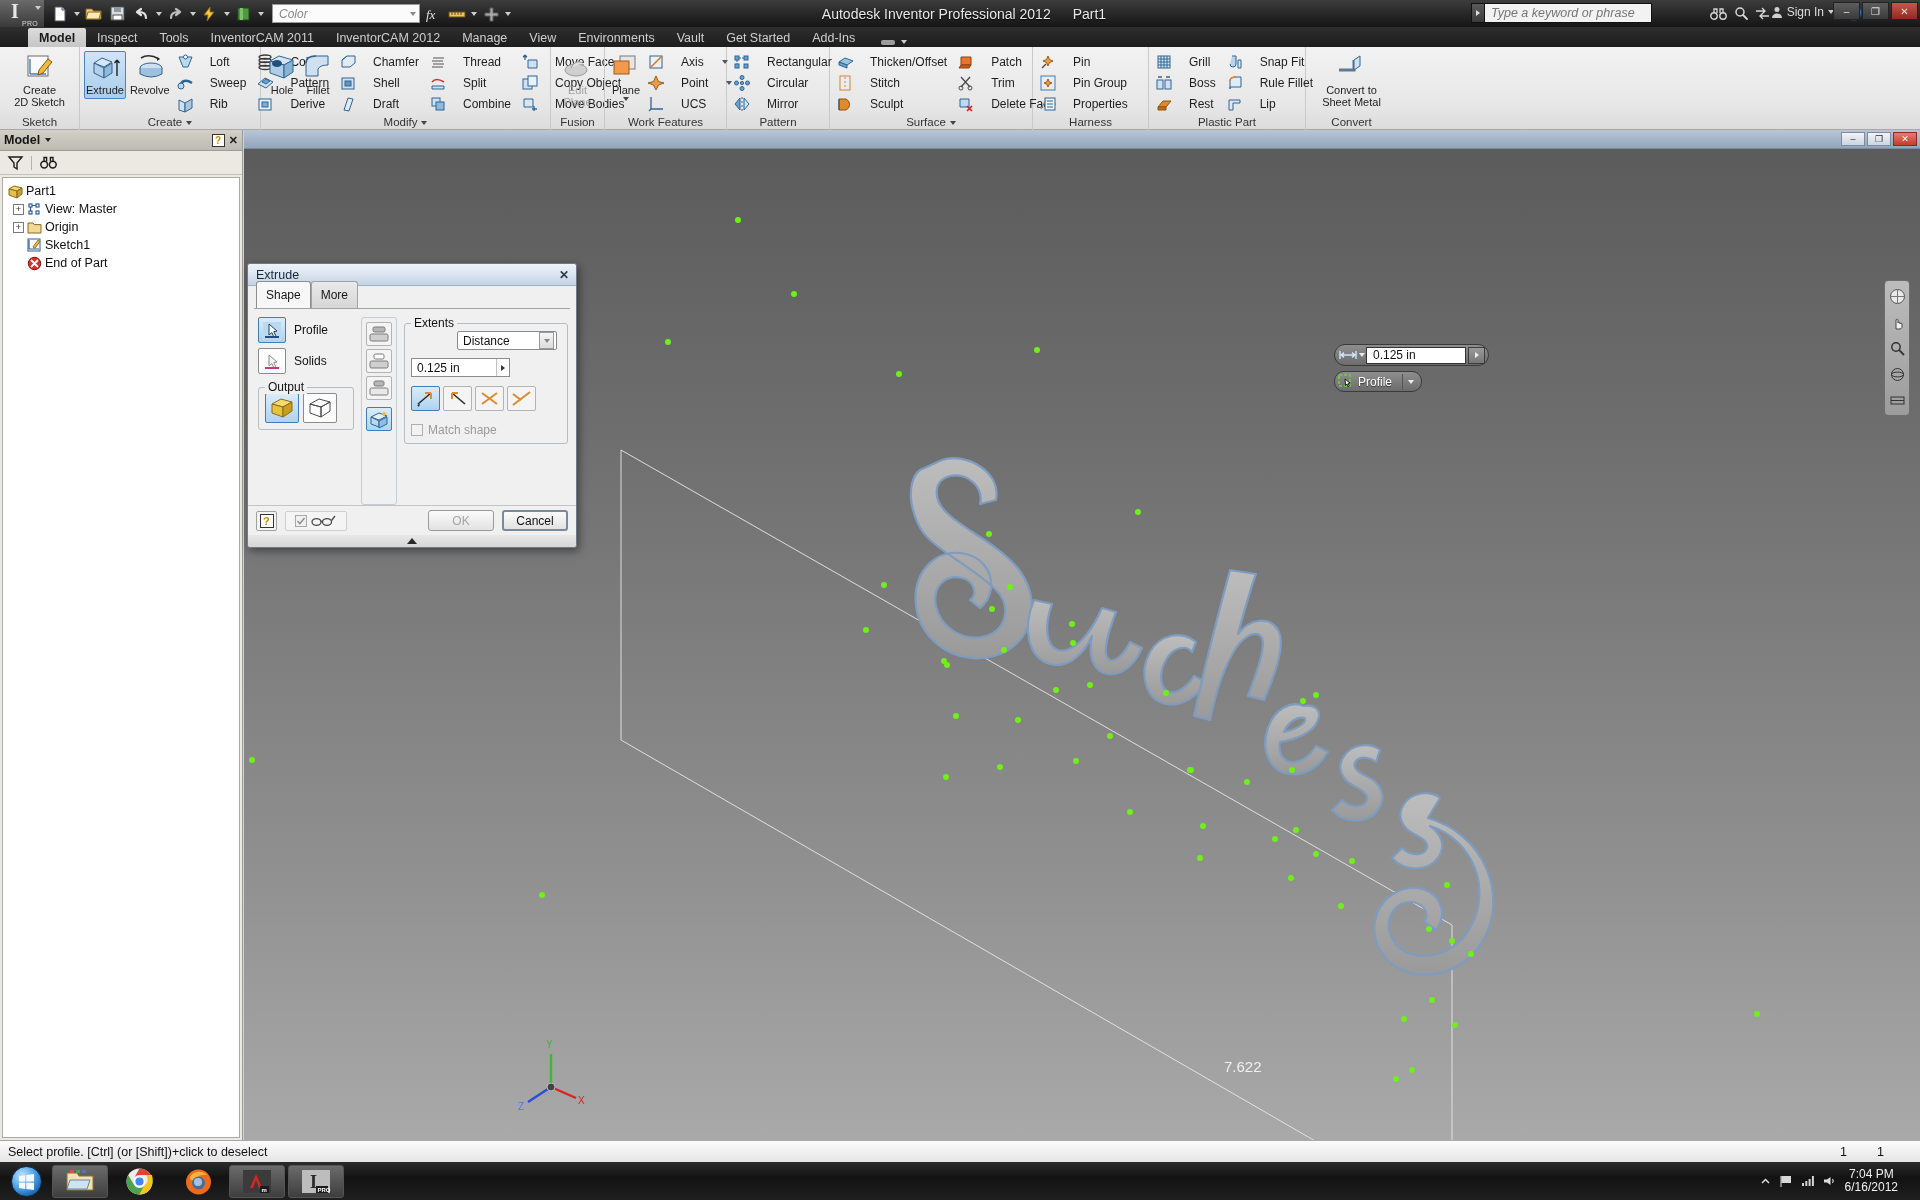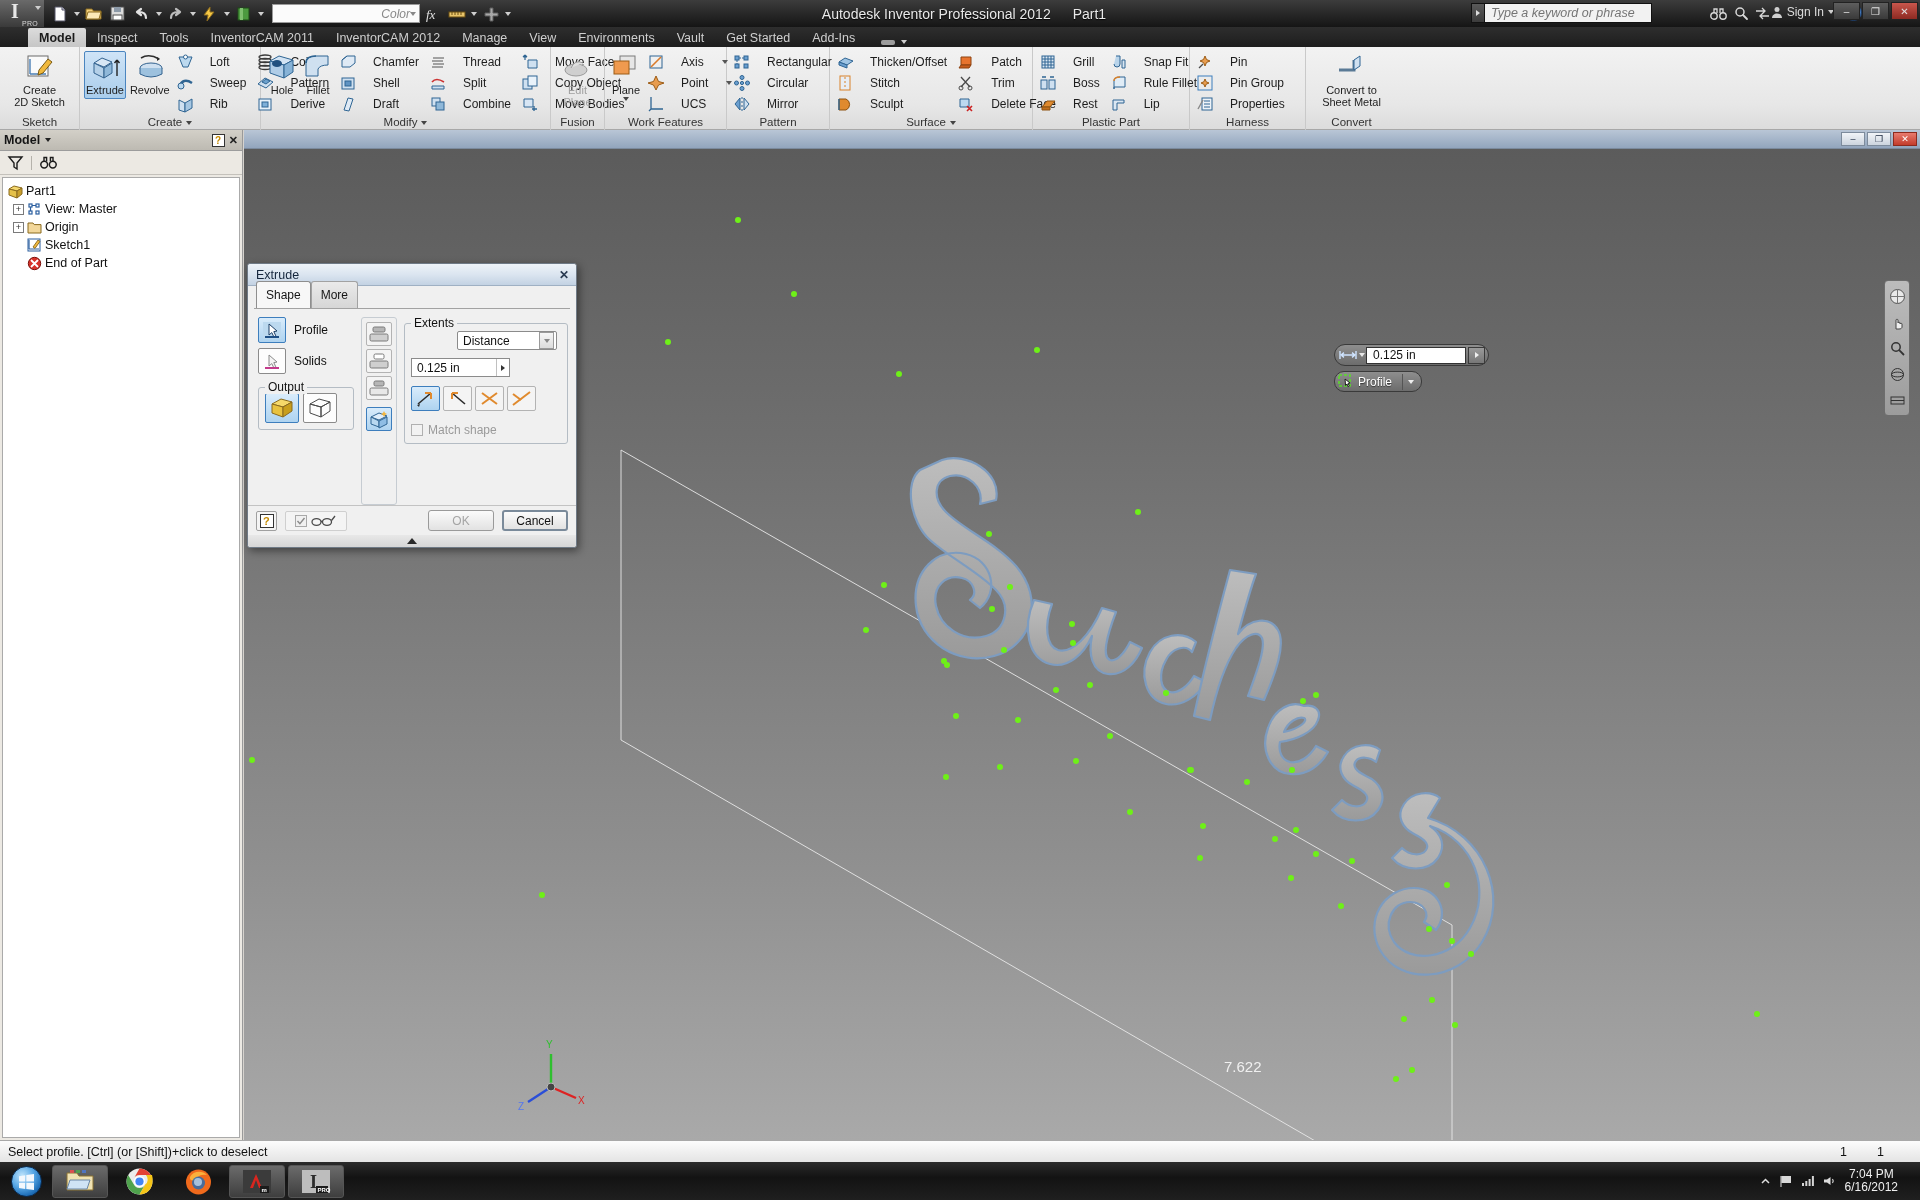--- a/index.html
+++ b/index.html
@@ -36,21 +36,21 @@
   .qat{ display:flex; align-items:center; height:27px; padding:0 4px; gap:1px;}
   .qbtn{
     width:23px;height:22px; display:flex;align-items:center;justify-content:center;
     border-radius:2px;
   }
   .qarrow{ width:9px;height:22px;display:flex;align-items:center;justify-content:center; }
   .tri-dn{ width:0;height:0;border-left:3.5px solid transparent;border-right:3.5px solid transparent;border-top:4px solid #cfcfcf;}
   .tri-dn-dark{ width:0;height:0;border-left:3.5px solid transparent;border-right:3.5px solid transparent;border-top:4px solid #888;}
   .color-combo{
     width:148px;height:19px;margin-left:6px;background:#fbfbfb;border:1px solid #9a9a9a;
-    display:flex;align-items:center;justify-content:flex-end;padding:0 3px 0 6px;
+    display:flex;align-items:center;justify-content:space-between;padding:0 3px 0 6px;
     font-style:italic;color:#888;font-size:12px;
   }
   .title-text{
     position:absolute;left:4px;top:0;width:1920px;height:27px;
     display:flex;align-items:center;justify-content:center;
     color:#e9e9e9;font-size:14px;pointer-events:none;
     text-shadow:0 1px 1px #000;
   }
   .title-text .part{ margin-left:22px; }
   .search-wrap{
@@ -842,86 +842,20 @@
           <span class="lbl">Delete Face</span>
         </div>
       </div>
     </div>
     <div class="panel-title">
       <span>Surface</span>
       <span class="cap-arrow"></span>
     </div>
   </div>
 
-  <div class="panel" style="width:157px">
-    <div class="panel-body">
-      <div class="small-col">
-        <div class="small-btn">
-          <span class="ico">
-              <svg width="17" height="16" viewBox="0 0 17 16">
-                <rect x="2" y="2" width="12" height="12" fill="#dbe7f2" stroke="#2f6593"></rect>
-                <g stroke="#2f6593">
-                  <path d="M5 2v12M8 2v12M11 2v12M2 5h12M2 8h12M2 11h12"></path>
-                </g>
-              </svg>
-            </span>
-          <span class="lbl">Grill</span>
-        </div>
-        <div class="small-btn">
-          <span class="ico">
-              <svg width="17" height="16" viewBox="0 0 17 16">
-                <rect x="1" y="5" width="6" height="9" fill="#cfe0f0" stroke="#2f6593"></rect>
-                <rect x="9" y="5" width="6" height="9" fill="#cfe0f0" stroke="#2f6593"></rect>
-                <path d="M2 2h4M10 2h4" stroke="#2f6593" stroke-width="1.4"></path>
-              </svg>
-            </span>
-          <span class="lbl">Boss</span>
-        </div>
-        <div class="small-btn">
-          <span class="ico">
-              <svg width="17" height="16" viewBox="0 0 17 16">
-                <path d="M2 11l5-6h8l-5 6z" fill="#e08a2e" stroke="#8d5210"></path>
-                <path d="M2 11v3h8v-3z" fill="#c36f1c" stroke="#8d5210"></path>
-              </svg>
-            </span>
-          <span class="lbl">Rest</span>
-        </div>
-      </div>
-      <div class="small-col">
-        <div class="small-btn">
-          <span class="ico">
-              <svg width="17" height="16" viewBox="0 0 17 16">
-                <path d="M5 2h4v8a3 3 0 01-6 0" fill="#b9d4ea" stroke="#2f6593"></path>
-                <path d="M11 6h3v8h-3z" fill="#dbe7f2" stroke="#2f6593"></path>
-              </svg>
-            </span>
-          <span class="lbl">Snap Fit</span>
-        </div>
-        <div class="small-btn">
-          <span class="ico">
-              <svg width="17" height="16" viewBox="0 0 17 16">
-                <path d="M3 14V6q0-4 6-4h5v10H3z" fill="#e0ecf6" stroke="#2f6593"></path>
-                <path d="M9 2q-6 0-6 4" fill="none" stroke="#d9822b" stroke-width="1.5"></path>
-              </svg>
-            </span>
-          <span class="lbl">Rule Fillet</span>
-        </div>
-        <div class="small-btn">
-          <span class="ico">
-              <svg width="17" height="16" viewBox="0 0 17 16">
-                <path d="M2 4h11v3H6v7H2z" fill="#dbe7f2" stroke="#2f6593"></path>
-              </svg>
-            </span>
-          <span class="lbl">Lip</span>
-        </div>
-      </div>
-    </div>
-    <div class="panel-title">Plastic Part</div>
-  </div>
-
   <div class="panel" style="width:116px">
     <div class="panel-body">
       <div class="small-col">
         <div class="small-btn">
           <span class="ico">
               <svg width="17" height="16" viewBox="0 0 17 16">
                 <path d="M8 2l1.5 3.5L13 7l-3.5 1.5L8 12 6.5 8.5 3 7l3.5-1.5z" fill="#e89c4e" stroke="#9c5c16"></path>
                 <path d="M2 14l4-4" stroke="#4a4a4a" stroke-width="1.3"></path>
               </svg>
             </span>
@@ -944,20 +878,86 @@
                   <path d="M7 5h6M7 8h6M7 11h6"></path>
                 </g>
                 <path d="M1 13l5-9" stroke="#888" stroke-width="1.4"></path>
               </svg>
             </span>
           <span class="lbl">Properties</span>
         </div>
       </div>
     </div>
     <div class="panel-title">Harness</div>
+  </div>
+
+  <div class="panel" style="width:157px">
+    <div class="panel-body">
+      <div class="small-col">
+        <div class="small-btn">
+          <span class="ico">
+              <svg width="17" height="16" viewBox="0 0 17 16">
+                <rect x="2" y="2" width="12" height="12" fill="#dbe7f2" stroke="#2f6593"></rect>
+                <g stroke="#2f6593">
+                  <path d="M5 2v12M8 2v12M11 2v12M2 5h12M2 8h12M2 11h12"></path>
+                </g>
+              </svg>
+            </span>
+          <span class="lbl">Grill</span>
+        </div>
+        <div class="small-btn">
+          <span class="ico">
+              <svg width="17" height="16" viewBox="0 0 17 16">
+                <rect x="1" y="5" width="6" height="9" fill="#cfe0f0" stroke="#2f6593"></rect>
+                <rect x="9" y="5" width="6" height="9" fill="#cfe0f0" stroke="#2f6593"></rect>
+                <path d="M2 2h4M10 2h4" stroke="#2f6593" stroke-width="1.4"></path>
+              </svg>
+            </span>
+          <span class="lbl">Boss</span>
+        </div>
+        <div class="small-btn">
+          <span class="ico">
+              <svg width="17" height="16" viewBox="0 0 17 16">
+                <path d="M2 11l5-6h8l-5 6z" fill="#e08a2e" stroke="#8d5210"></path>
+                <path d="M2 11v3h8v-3z" fill="#c36f1c" stroke="#8d5210"></path>
+              </svg>
+            </span>
+          <span class="lbl">Rest</span>
+        </div>
+      </div>
+      <div class="small-col">
+        <div class="small-btn">
+          <span class="ico">
+              <svg width="17" height="16" viewBox="0 0 17 16">
+                <path d="M5 2h4v8a3 3 0 01-6 0" fill="#b9d4ea" stroke="#2f6593"></path>
+                <path d="M11 6h3v8h-3z" fill="#dbe7f2" stroke="#2f6593"></path>
+              </svg>
+            </span>
+          <span class="lbl">Snap Fit</span>
+        </div>
+        <div class="small-btn">
+          <span class="ico">
+              <svg width="17" height="16" viewBox="0 0 17 16">
+                <path d="M3 14V6q0-4 6-4h5v10H3z" fill="#e0ecf6" stroke="#2f6593"></path>
+                <path d="M9 2q-6 0-6 4" fill="none" stroke="#d9822b" stroke-width="1.5"></path>
+              </svg>
+            </span>
+          <span class="lbl">Rule Fillet</span>
+        </div>
+        <div class="small-btn">
+          <span class="ico">
+              <svg width="17" height="16" viewBox="0 0 17 16">
+                <path d="M2 4h11v3H6v7H2z" fill="#dbe7f2" stroke="#2f6593"></path>
+              </svg>
+            </span>
+          <span class="lbl">Lip</span>
+        </div>
+      </div>
+    </div>
+    <div class="panel-title">Plastic Part</div>
   </div>
 
   <div class="panel" style="width:91px;border-right:none">
     <div class="panel-body" style="justify-content:center">
       <div class="big-btn" style="width:86px">
         <span class="ico-lg">
           <svg width="30" height="26" viewBox="0 0 30 26">
               <path d="M2 16h15V6" fill="none" stroke="#5a7a96" stroke-width="3"></path>
               <path d="M17 6l6-4v10l-6 4z" fill="#cfe0f0" stroke="#2f6593"></path>
             </svg>

